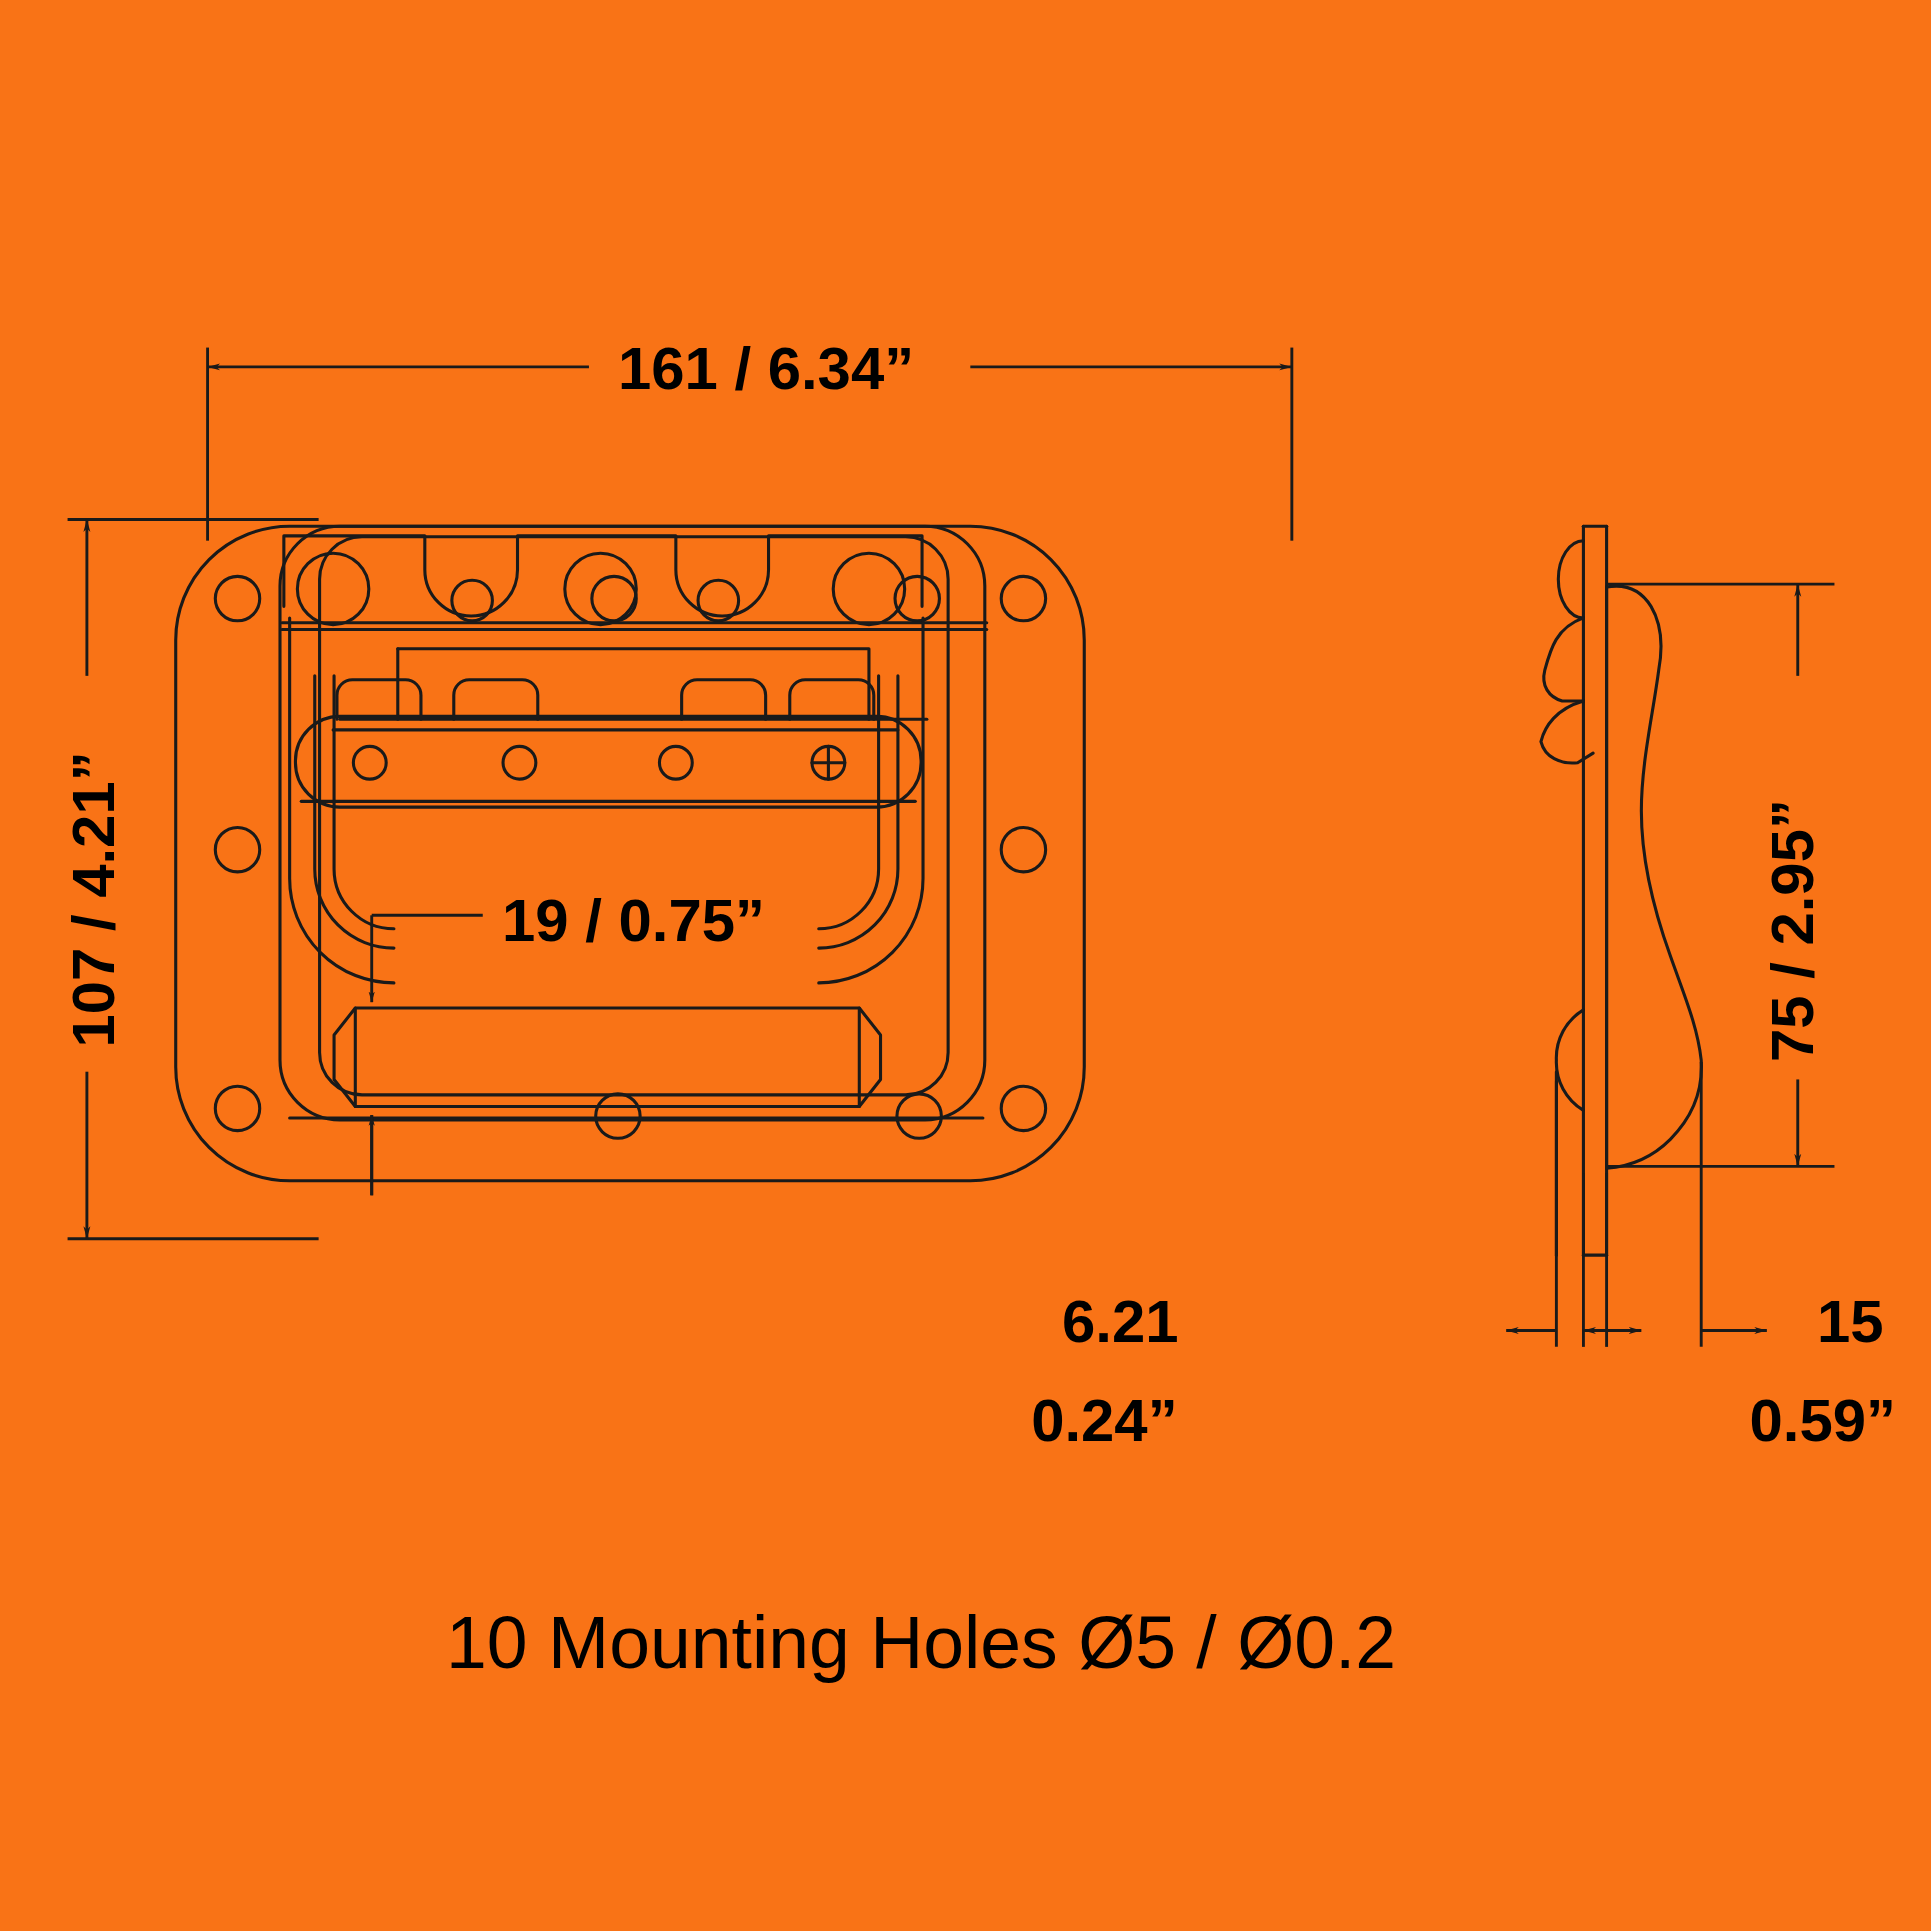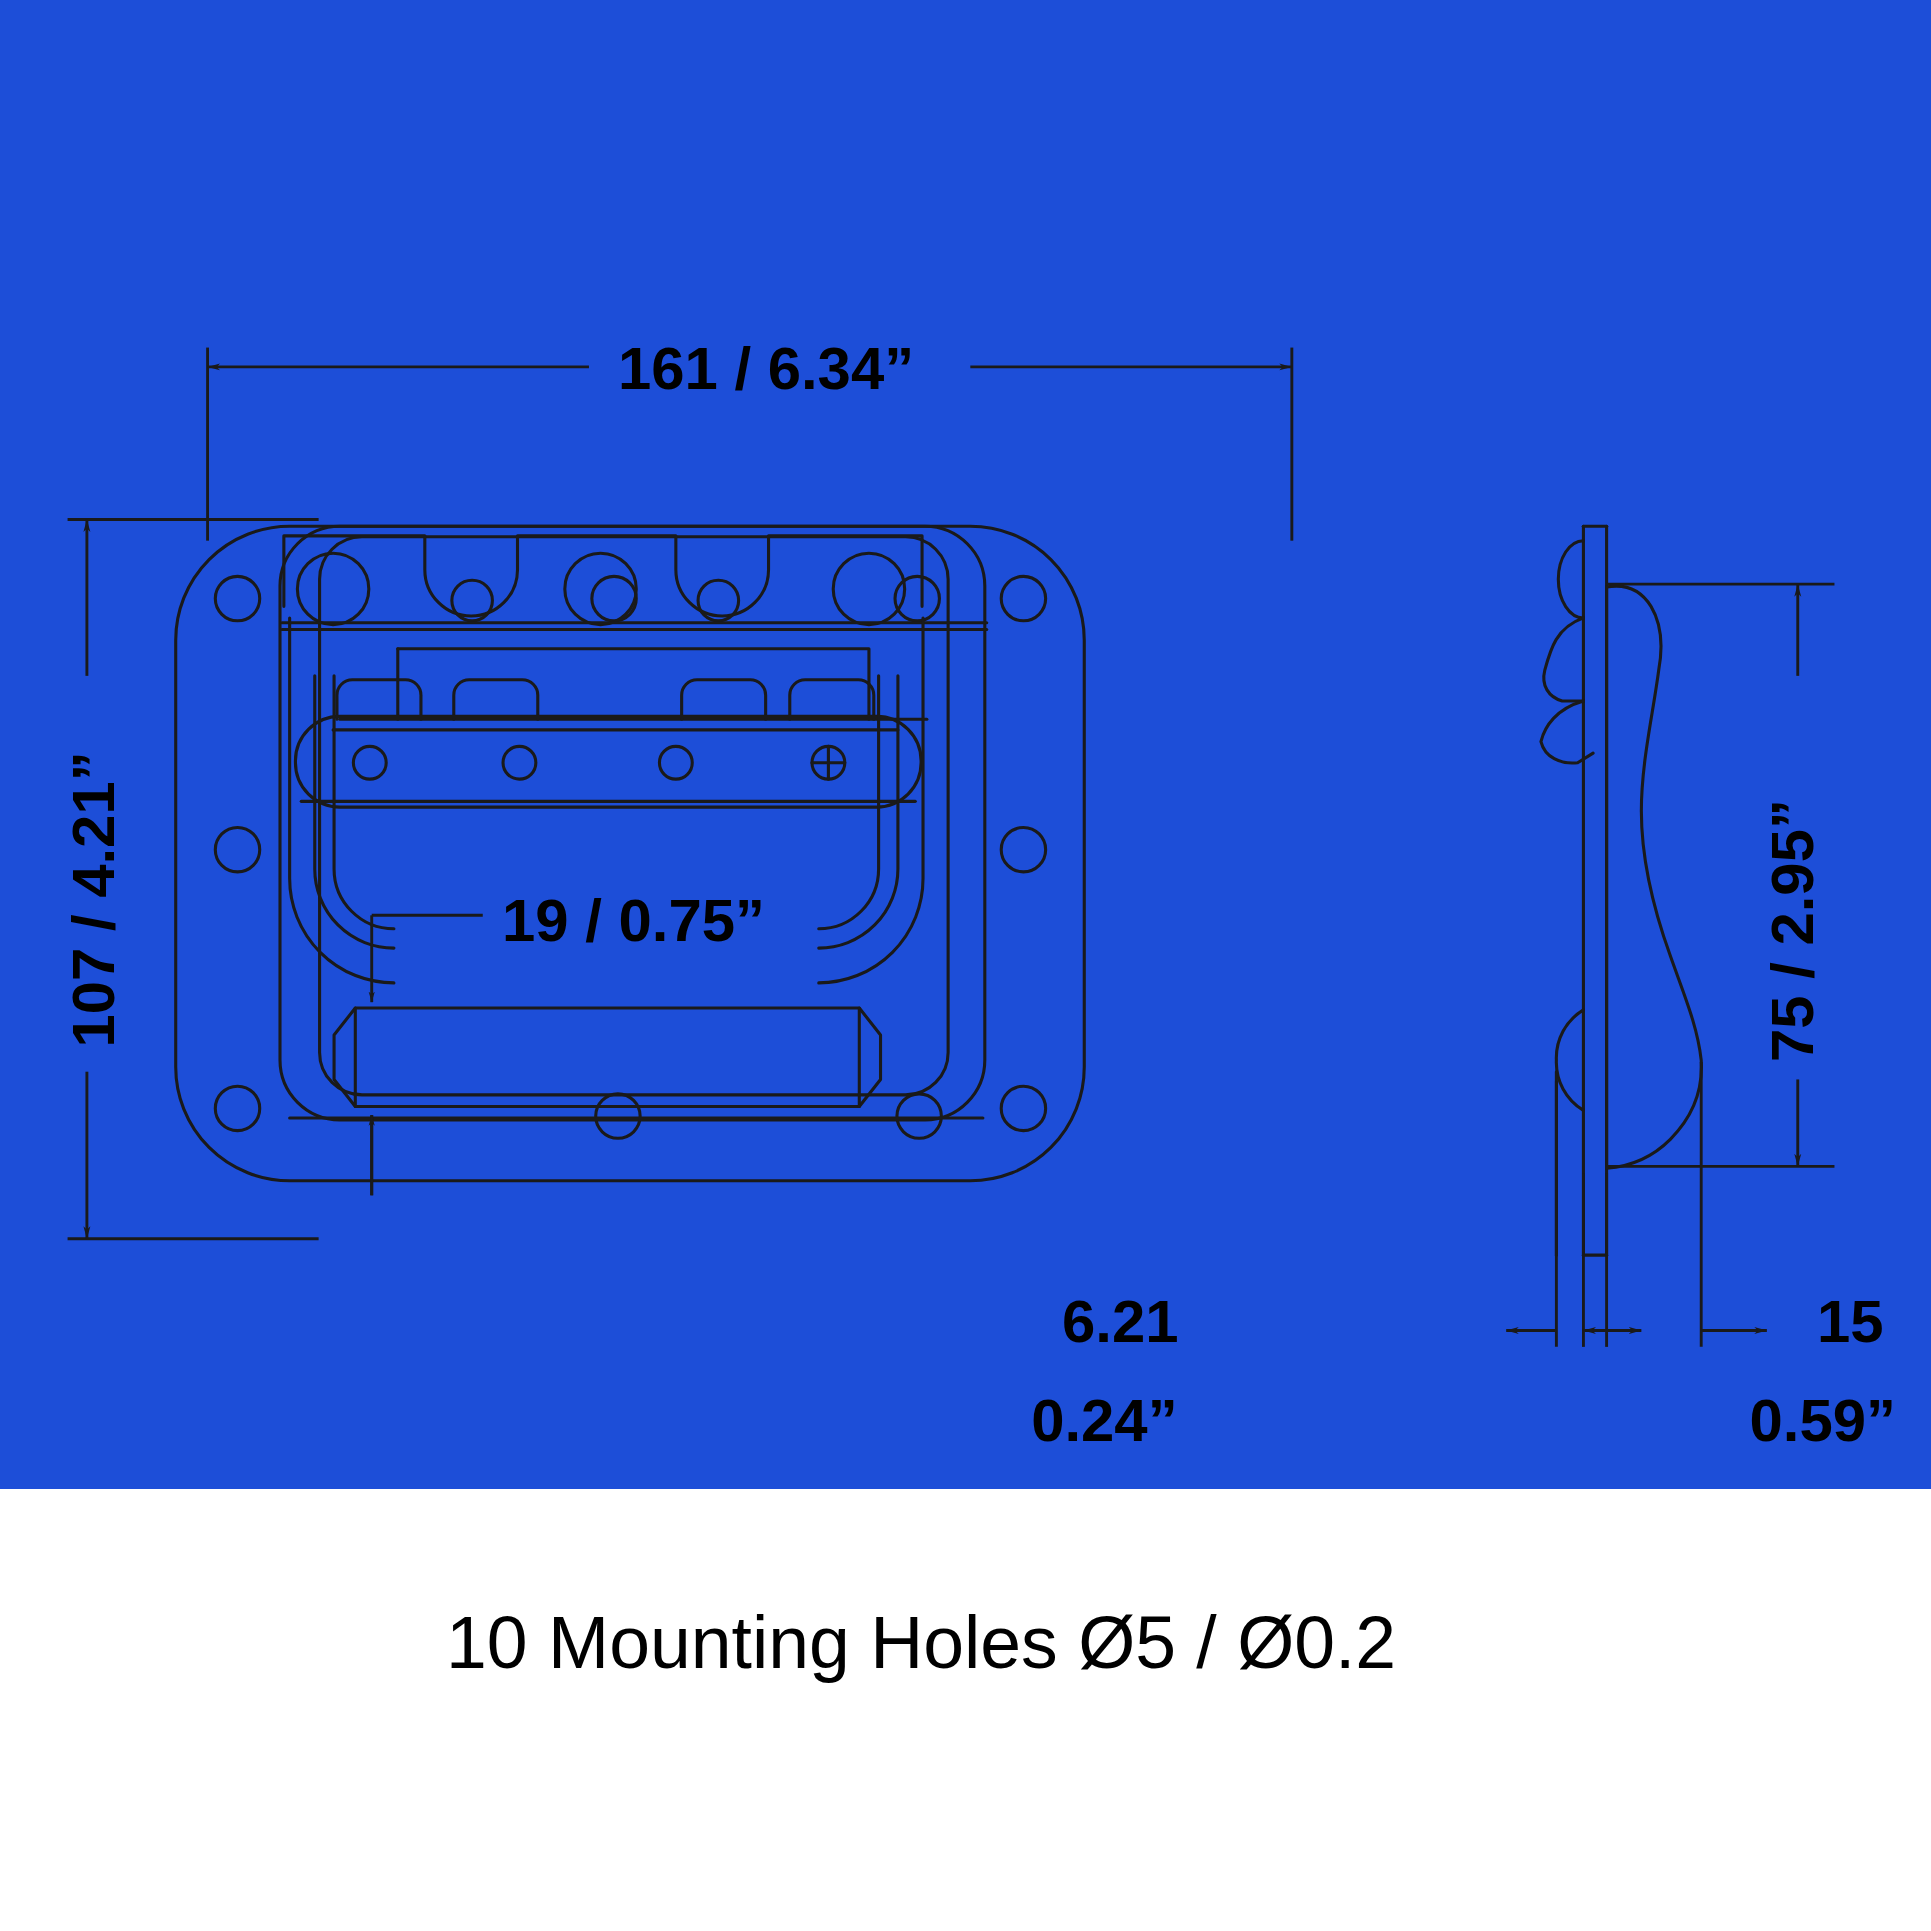--- a/index.html
+++ b/index.html
@@ -2,21 +2,21 @@
 <html><head>
 <meta charset="utf-8">
 <style>
   html,body{margin:0;padding:0;background:#ffffff;}
   body{
     width:1931px;height:1931px;
     font-family:"Liberation Sans", sans-serif;
     color:#000;
     overflow:hidden;
   }
-  #sheet{position:relative;width:1931px;height:1489px;background:#1d4ed8;}
+  #sheet{position:relative;width:1931px;height:1931px;background:#f97316;}
   #sheet svg{position:absolute;left:0;top:0;}
   .dimtxt{
     font-family:"Liberation Sans", sans-serif;
     font-weight:700;
     fill:#000;
   }
   .caption{
     font-family:"Liberation Sans", sans-serif;
     font-weight:400;
     fill:#000;

